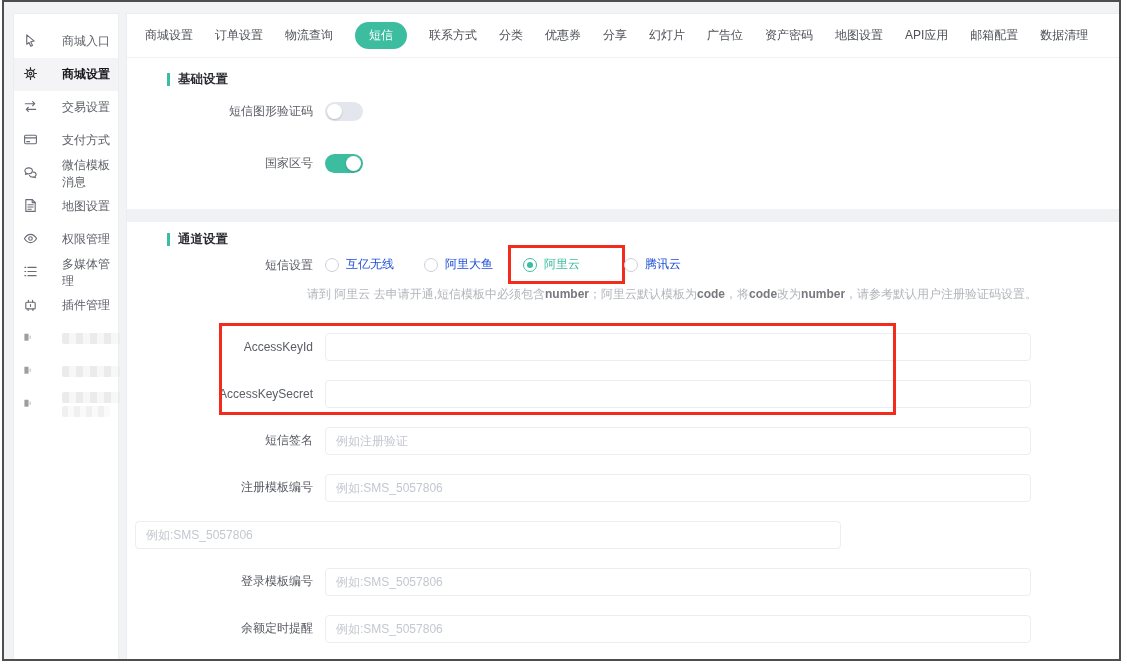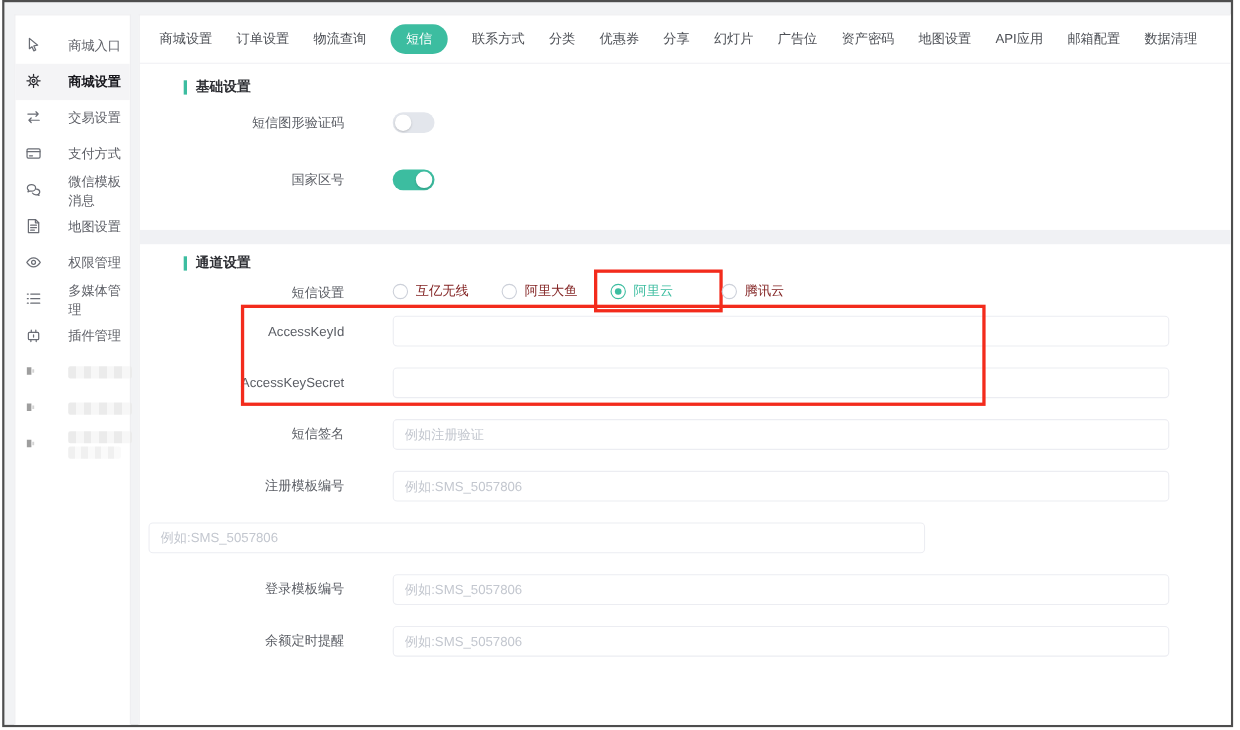--- a/index.html
+++ b/index.html
@@ -31,32 +31,32 @@
   .section { padding-left:8px; }
   .sec-title { display:flex; align-items:center; gap:8px; font-size:12.5px;
     font-weight:bold; color:#2d2e33;padding-left:32px; }
   .sec-bar { width:3px; height:13px; background:var(--accent); }
   .sec-basic { padding-top:13px; }
   .sec-basic .sec-title { margin-bottom:14px; }
   .divider { height:13px; background:#f0f1f4; margin-top:36px; }
   .sec-channel { position:relative; padding-top:9px; }
   .sec-channel .sec-title { margin-bottom:8px; }
   
-  .frow { display:flex; align-items:center; margin-bottom:33px;gap:32px; }
+  .frow { display:flex; align-items:center; margin-bottom:33px; }
   .flabel { width:190px; flex:0 0 190px; text-align:right; padding-right:12px;
     font-size:12px; color:#5a5d64; }
   .toggle { width:38px; height:19px; border-radius:10px; background:#e3e6ec;
     position:relative; cursor:pointer; }
   .toggle::after { content:""; position:absolute; top:2px; left:2px; width:15px;
     height:15px; border-radius:50%; background:#fff; box-shadow:0 1px 2px rgba(0,0,0,.18); }
   .toggle.on { background:var(--accent); }
   .toggle.on::after { left:auto; right:2px; }
   .radio-row { display:flex; align-items:center; margin-bottom:10px; }
   .radio { display:inline-flex; align-items:center; gap:7px; font-size:12px;
-    color:#7f1d1d; margin-right:30px; cursor:pointer; }
+    color:#1d4ed8; margin-right:30px; cursor:pointer; }
   .rdot { width:14px; height:14px; border-radius:50%; border:1px solid #ccd0d9;
     background:#fff; position:relative; flex:0 0 14px; }
   .radio.sel { color:var(--accent); }
   .radio.sel .rdot { border-color:var(--accent); }
   .radio.sel .rdot::after { content:""; position:absolute; inset:3px;
     border-radius:50%; background:var(--accent); }
   .hl-box { display:inline-flex; border:3px solid var(--ann); padding:8px 12px;
     margin:-11px -1px -11px -15px; }
   .help { margin-left:172px; font-size:12px; color:#b2b5bb; margin-bottom:30px; }
   .help b { color:#77797f; }
@@ -226,20 +226,21 @@
               <span class="radio sel">
                 <span class="rdot"></span>
                 <span class="radio-label">阿里云</span>
               </span>
             </span><span class="radio">
               <span class="rdot"></span>
               <span class="radio-label">腾讯云</span>
             </span></span>
       </div>
 
+      <div class="help" id="help-text"><span>请到 阿里云 去申请开通,短信模板中必须包含</span><b>number</b><span>；阿里云默认模板为</span><b>code</b><span>，将</span><b>code</b><span>改为</span><b>number</b><span>，请参考默认用户注册验证码设置。</span></div>
 
       <div class="form" id="field-rows">
         <div class="ann-accesskey"></div>
       <div class="frow">
             <span class="flabel">AccessKeyId</span>
             <input class="tinput" type="text" placeholder="" style="">
           </div>
           <div class="frow">
             <span class="flabel">AccessKeySecret</span>
             <input class="tinput" type="text" placeholder="" style="">

